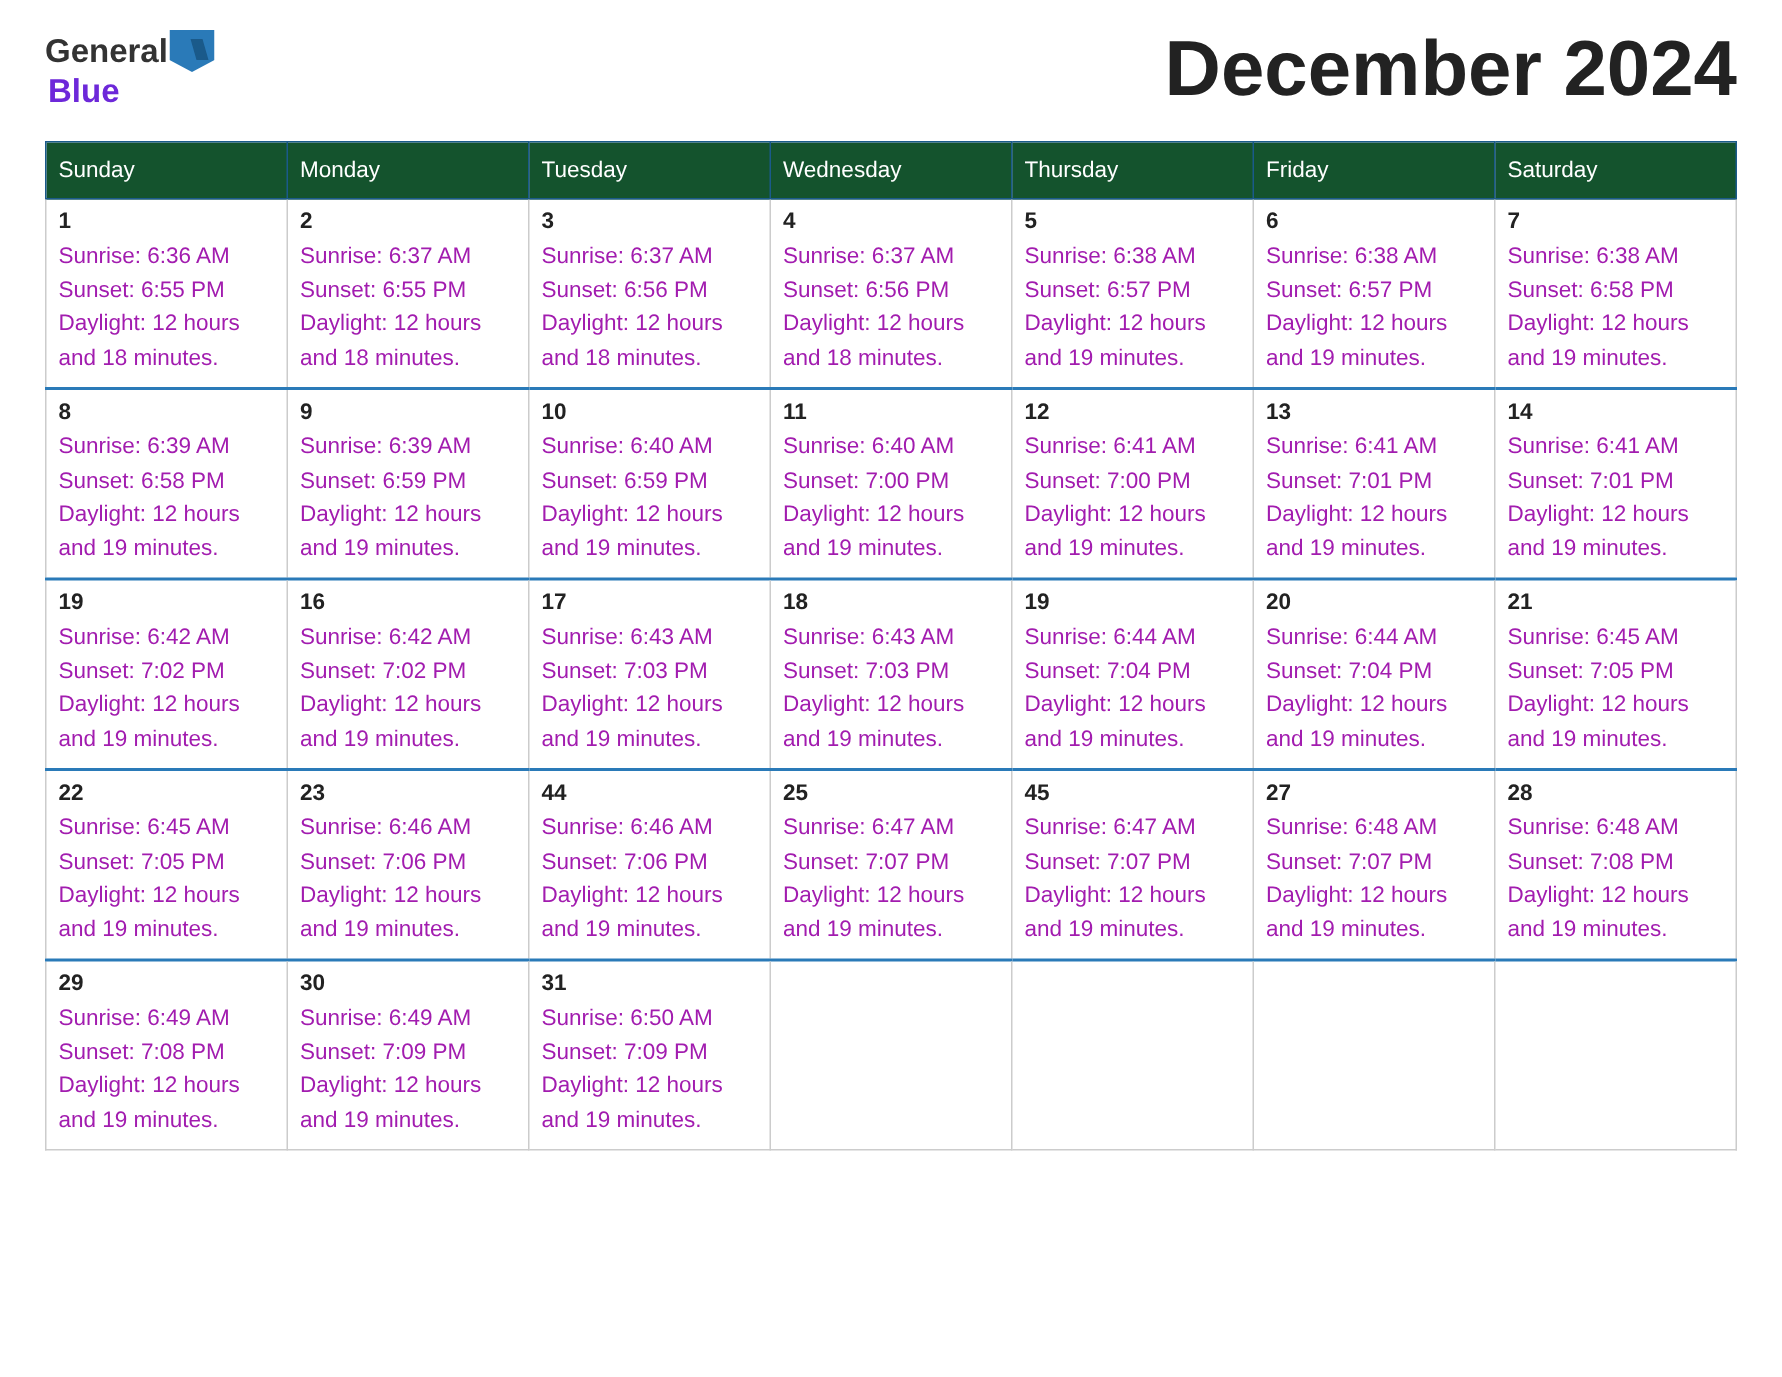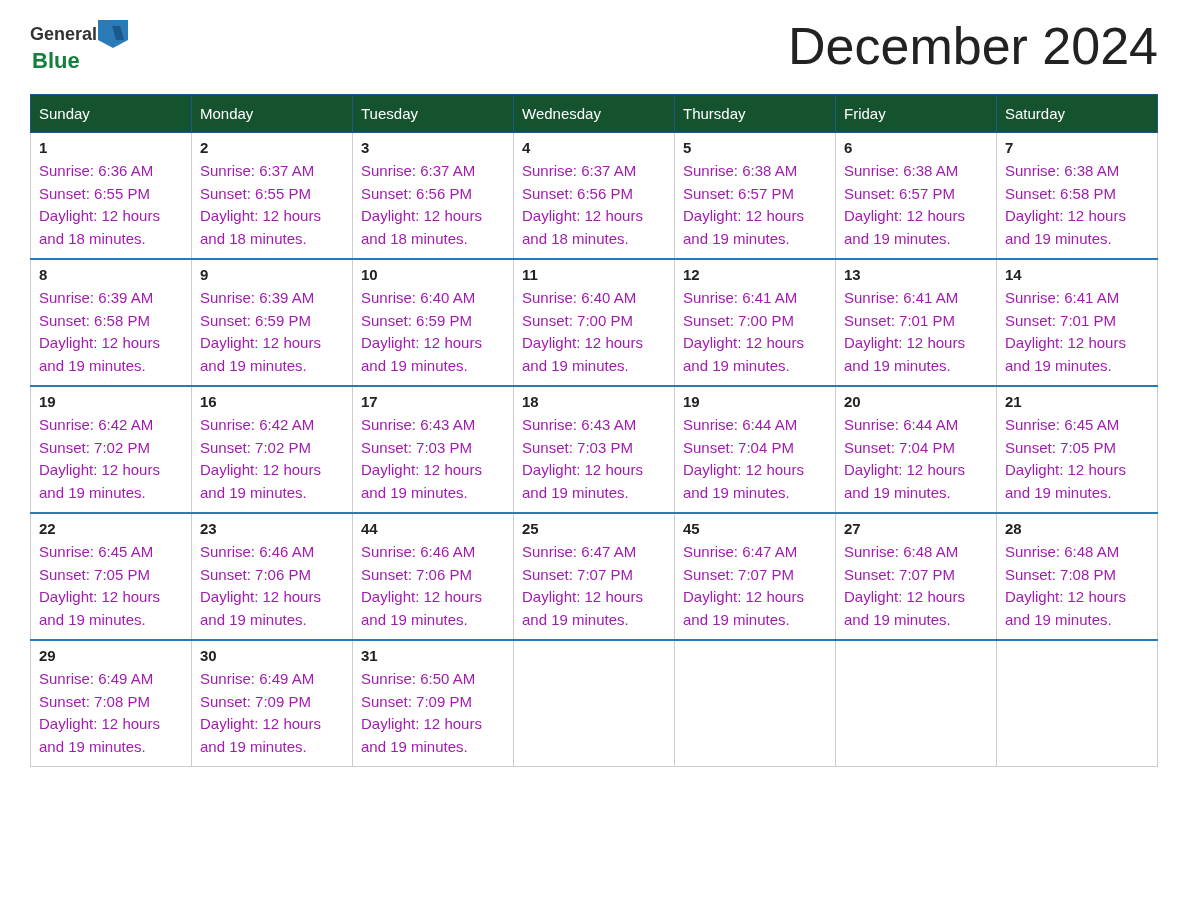--- a/index.html
+++ b/index.html
@@ -14,21 +14,21 @@
       display: flex;
       justify-content: space-between;
       align-items: flex-start;
       margin-bottom: 20px;
     }
     .title-block {
       text-align: right;
     }
     .month-title {
       font-size: 52px;
-      font-weight: 400;
+      font-weight: 700;
       color: #222;
       line-height: 1;
       margin-left: 24px;
     }
     .location {
       font-size: 20px;
       color: #555;
       margin-top: 6px;
     }
     .calendar {
@@ -86,28 +86,28 @@
       align-items: center;
       margin-left: 2px;
     }
   </style>
 </head>
 <body>
 
 <div class="header">
   <div class="logo-wrapper">
     <div class="logo-line1">
-      <span style="font-size:18px;font-weight:bold;color:#333;font-family:Arial,sans-serif;">General</span>
+      <span style="font-size:22px;font-weight:bold;color:#333;font-family:Arial,sans-serif;">General</span>
       <svg width="30" height="28" viewBox="0 0 30 28" style="margin: 0 1px;">
         <polygon points="0,0 30,0 30,20 15,28 0,20" fill="#2a7ab8"></polygon>
         <polygon points="14,6 22,6 26,20 18,20" fill="#1a5a8a"></polygon>
       </svg>
     </div>
     <div class="logo-line2">
-      <span style="font-size:22px;font-weight:bold;color:#15803d;font-family:Arial,sans-serif;">Blue</span>
+      <span style="font-size:22px;font-weight:bold;color:#6d28d9;font-family:Arial,sans-serif;">Blue</span>
     </div>
   </div>
   <div class="title-block">
     <div class="month-title">December 2024</div>
   </div>
 </div>
 
 <table class="calendar">
   <thead>
     <tr>

